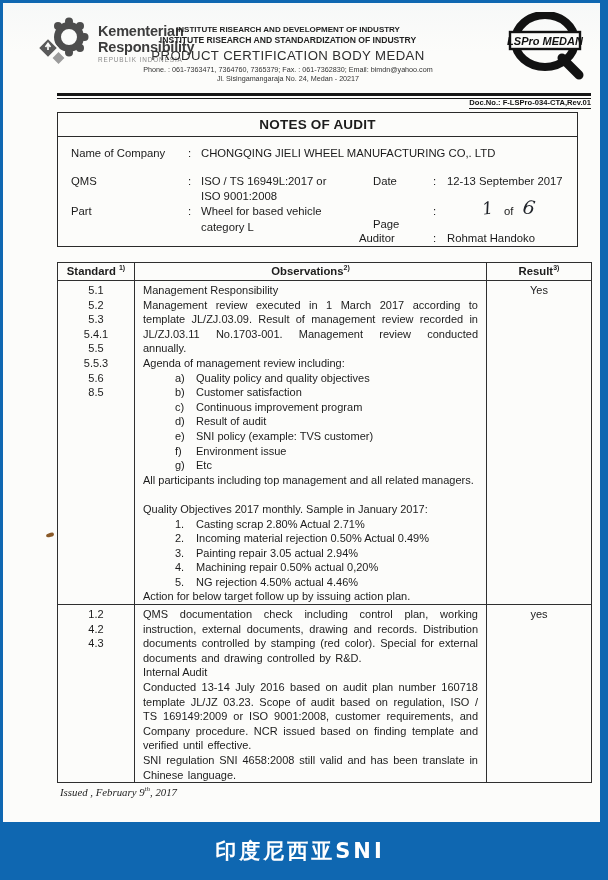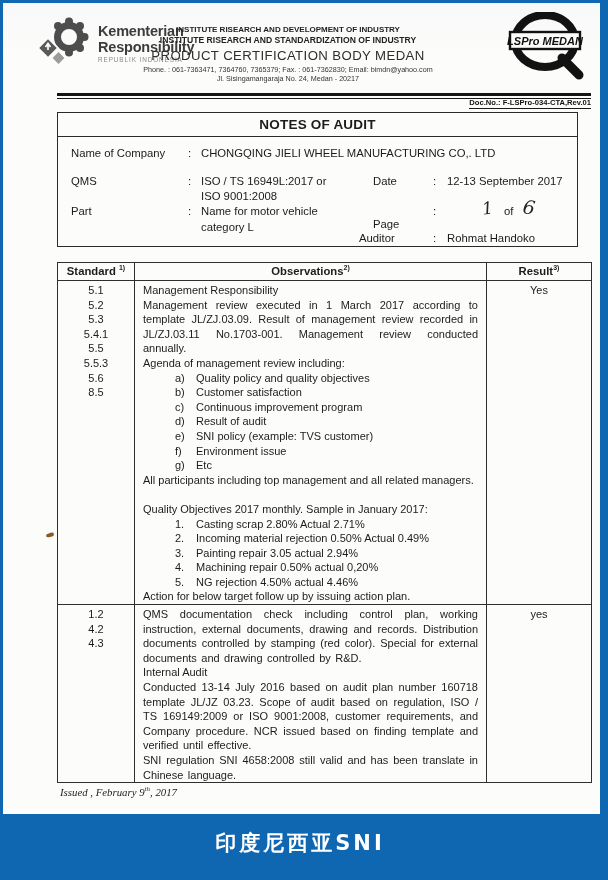--- a/index.html
+++ b/index.html
@@ -55,21 +55,21 @@
   .obs-item{display:flex;margin-left:32px;line-height:14.6px;}
   .obs-item .mk{width:21px;flex:0 0 21px;}
   .obs-spacer{height:14.6px;}
   sup.hsup{font-size:7px;}
   
   .issued{position:absolute;left:57px;top:782px;font-family:"Liberation Serif",serif;
     font-style:italic;font-size:10.8px;color:#222;}
   .issued sup{font-size:7px;}
   .speck{position:absolute;left:43px;top:530px;width:8px;height:4px;background:#8a5a28;
     border-radius:60% 40% 50% 50%;transform:rotate(-15deg);}
-  .bottom-bar{position:absolute;left:0;bottom:8px;width:600px;height:58px;background:#0f67b1;
+  .bottom-bar{position:absolute;left:0;bottom:0;width:600px;height:58px;background:#0f67b1;
     display:flex;align-items:center;justify-content:center;}
   .bottom-bar span{color:#ffffff;font-weight:bold;font-size:21px;letter-spacing:3px;
     font-family:"DejaVu Sans",sans-serif;}
 </style>
 </head>
 <body>
 
 <div class="paper">
 
   <div class="ministry">
@@ -124,21 +124,21 @@
     <div class="i" style="left:13px;top:39px;">QMS</div>
     <div class="i" style="left:130px;top:39px;">:</div>
     <div class="i" style="left:143px;top:39px;">ISO / TS 16949L:2017 or</div>
     <div class="i" style="left:143px;top:54px;">ISO  9001:2008</div>
     <div class="i" style="left:315px;top:39px;">Date</div>
     <div class="i" style="left:375px;top:39px;">:</div>
     <div class="i" style="left:389px;top:39px;">12-13 September 2017</div>
 
     <div class="i" style="left:13px;top:69px;">Part</div>
     <div class="i" style="left:130px;top:69px;">:</div>
-    <div class="i" style="left:143px;top:69px;">Name for motor vehicle</div>
+    <div class="i" style="left:143px;top:69px;">Wheel for based vehicle</div>
     <div class="i" style="left:143px;top:85px;">category L</div>
     <div class="i" style="left:315px;top:82px;">Page</div>
     <div class="i" style="left:375px;top:69px;">:</div>
     <div class="i hand" style="left:424px;top:62px;transform:rotate(-8deg);">1</div>
     <div class="i" style="left:446px;top:69px;">of</div>
     <div class="i hand" style="left:465px;top:60px;font-size:19px;transform:rotate(9deg);">6</div>
 
     <div class="i" style="left:301px;top:96px;">Auditor</div>
     <div class="i" style="left:375px;top:96px;">:</div>
     <div class="i" style="left:389px;top:96px;">Rohmat Handoko</div>

